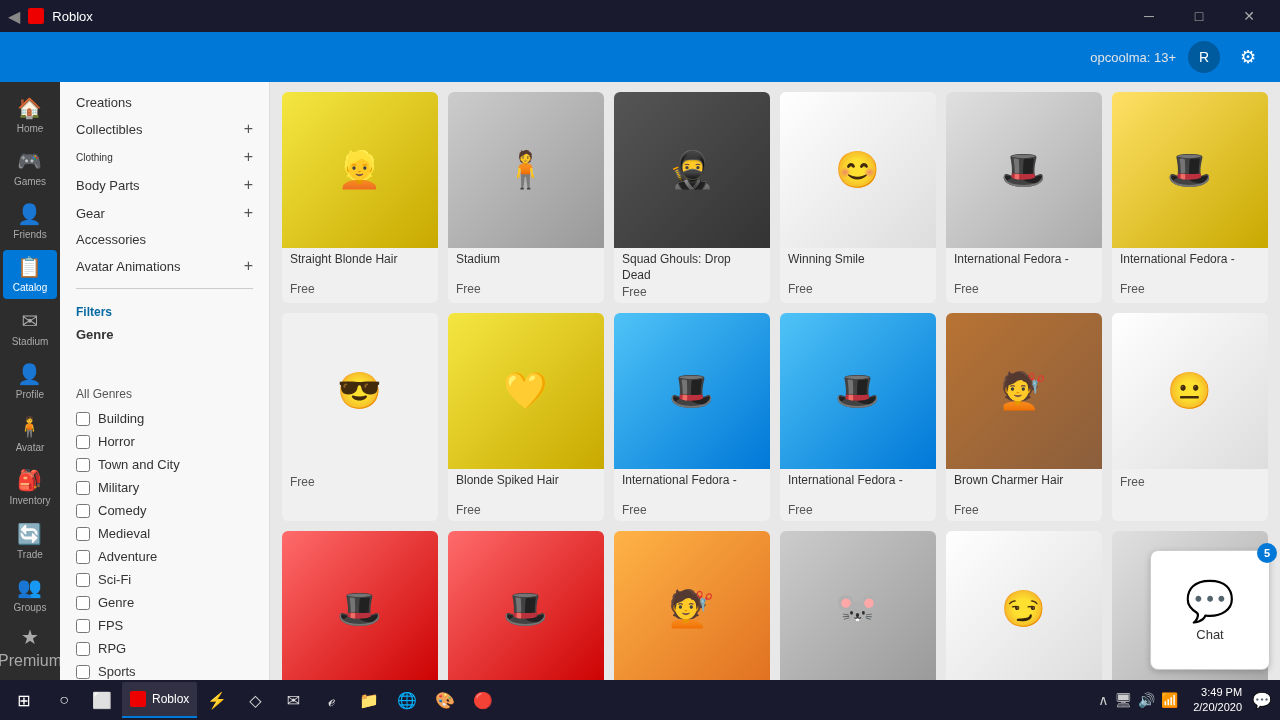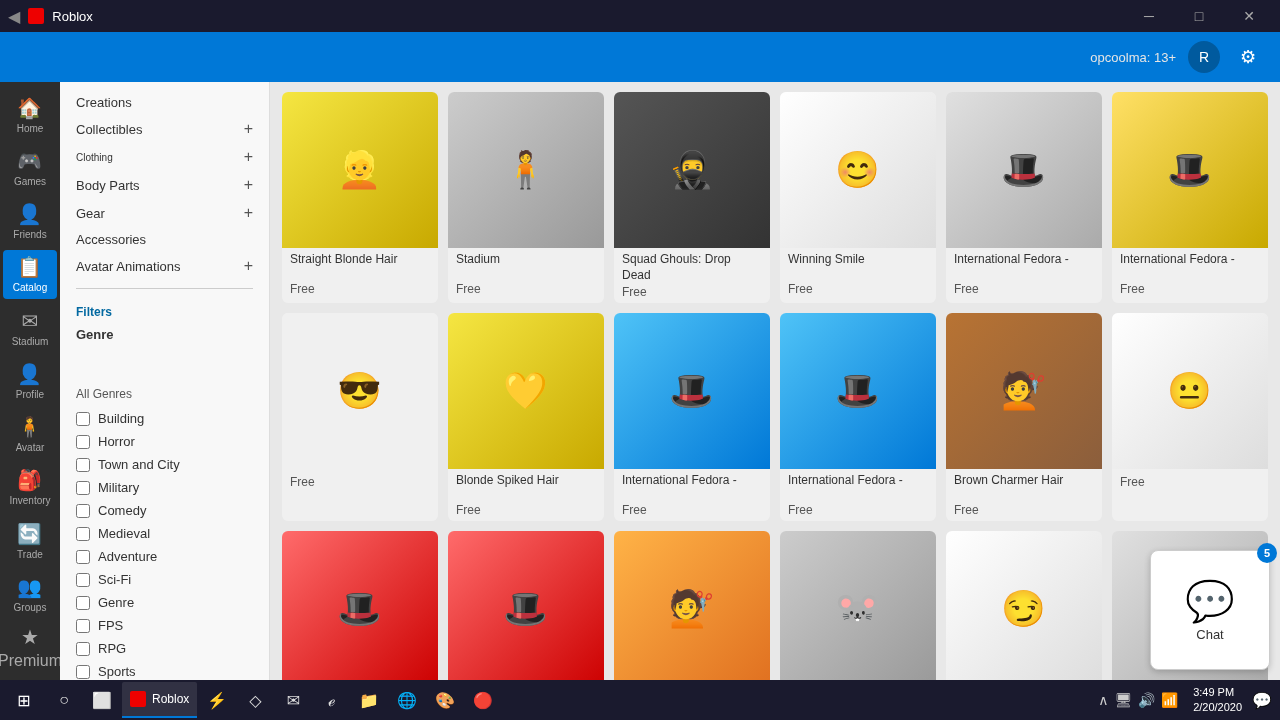--- a/index.html
+++ b/index.html
@@ -185,21 +185,21 @@
       align-items: center;
       padding: 0 4px;
       gap: 2px;
     }
     .taskbar-start { width: 40px; height: 36px; display: flex; align-items: center; justify-content: center; color: #fff; font-size: 16px; cursor: pointer; }
     .taskbar-btn { width: 36px; height: 36px; display: flex; align-items: center; justify-content: center; color: #ddd; font-size: 16px; cursor: pointer; border-radius: 2px; }
     .taskbar-app { padding: 0 8px; height: 36px; display: flex; align-items: center; gap: 6px; color: #fff; font-size: 12px; cursor: pointer; border-bottom: 2px solid #0078d7; background: rgba(255,255,255,0.1); border-radius: 2px 2px 0 0; }
     .taskbar-spacer { flex: 1; }
     .taskbar-sys { display: flex; align-items: center; gap: 6px; padding: 0 8px; }
     .taskbar-sys-icon { color: #ccc; font-size: 14px; cursor: pointer; }
-    .taskbar-time { color: #fff; font-size: 11px; line-height: 1.4; padding: 0 4px; }
+    .taskbar-time { color: #fff; font-size: 11px; text-align: right; line-height: 1.4; padding: 0 4px; }
     .taskbar-notif { color: #ccc; font-size: 16px; cursor: pointer; padding: 0 4px; }
 
     
     .bg-gold { background: linear-gradient(135deg, #f5e642, #c8a900); }
     .bg-gray { background: linear-gradient(135deg, #ccc, #999); }
     .bg-dark { background: linear-gradient(135deg, #555, #333); }
     .bg-white { background: linear-gradient(135deg, #fff, #ddd); }
     .bg-silver { background: linear-gradient(135deg, #e0e0e0, #aaa); }
     .bg-yellow { background: linear-gradient(135deg, #ffe066, #c8a900); }
     .bg-smiley { background: #f0f0f0; }

